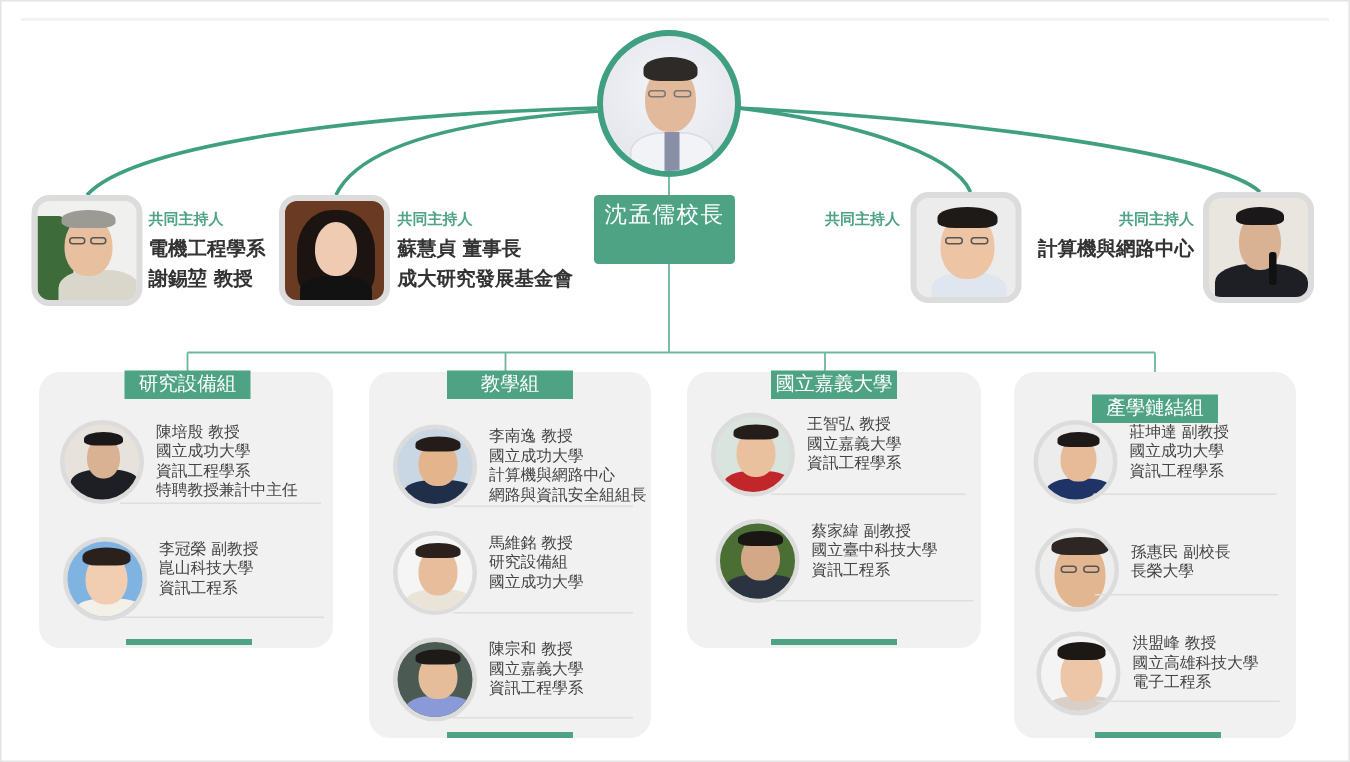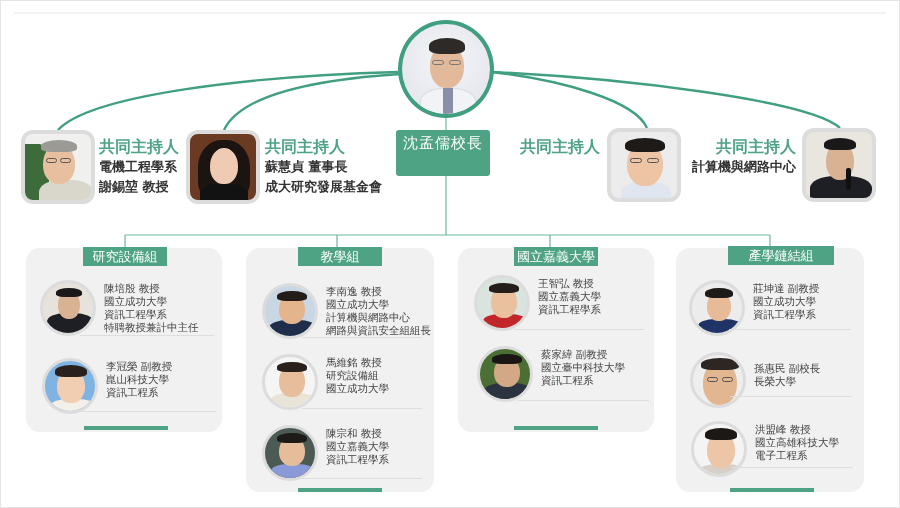--- a/index.html
+++ b/index.html
@@ -9,21 +9,21 @@
   .topline { position: absolute; left: 14px; top: 12px; width: 872px; height: 2px; background: #f2f2f2; }
   svg.connectors { position: absolute; left: 0; top: 0; width: 900px; height: 508px; }
 
   
   .leader-photo { position: absolute; left: 398px; top: 20px; width: 96px; height: 98px; border-radius: 50%; border: 4px solid #3f9f80; background: radial-gradient(circle at 50% 40%, #f4f5f8 0%, #e6e8ee 70%); overflow: hidden; }
   .leader-label { position: absolute; left: 396px; top: 130px; width: 94px; height: 46px; background: #4ea385; border-radius: 3px; color: #fff; font-size: 15px; line-height: 20px; text-align: center; padding-top: 3px; letter-spacing: 1px; }
 
   
   .cohost-photo { position: absolute; width: 74px; height: 74px; border-radius: 12px; border: 4px solid #dcdcdc; overflow: hidden; background: #e8e8e8; }
   .cohost-text { position: absolute; font-size: 13px; line-height: 20px; font-weight: bold; color: #333; }
-  .cohost-text .role { color: #4ea385; font-size: 16px; }
+  .cohost-text .role { color: #4ea385; font-size: 10px; }
   .right { text-align: right; }
 
   
   .group { position: absolute; background: #f1f1f1; border-radius: 14px; }
   .group-title { position: absolute; height: 19px; background: #4ea385; color: #fff; font-size: 13px; line-height: 19px; text-align: center; }
   .group-footbar { position: absolute; height: 4px; background: #4ea385; }
   .member { position: absolute; }
   .member-photo { position: absolute; left: 0; top: 0; width: 56px; height: 56px; border-radius: 50%; border: 3px solid #dcdcdc; overflow: hidden; background: #e0e0e0; }
   .member-text { position: absolute; left: 64px; top: 2px; font-size: 10.5px; line-height: 13px; color: #444; white-space: nowrap; }
   .member-line { position: absolute; left: 40px; height: 1px; background: #dedede; }
@@ -217,21 +217,21 @@
   <div class="member-text">
     <div>蔡家緯  副教授</div>
     <div>國立臺中科技大學</div>
     <div>資訊工程系</div>
   </div>
   <div class="member-line" style="top:54px;width:132px;"></div>
 </div>
 <div class="group-footbar" style="left:514px;top:426px;width:84px;"></div>
 
 <div class="group" style="left:676px;top:248px;width:188px;height:244px;"></div>
-<div class="group-title" style="left:728px;top:246px;width:106px;">產學鏈結組</div>
+<div class="group-title" style="left:728px;top:263px;width:84px;">產學鏈結組</div>
 <div class="member" style="left:689px;top:280px;">
   <div class="member-photo" style="background:#ececec;">
     <div class="body" style="left:6px;top:36px;width:44px;height:18px;background:#1f3366;"></div>
     <div class="face" style="left:15px;top:8px;width:24px;height:30px;background:#e7bb98;"></div>
     <div class="hair" style="left:13px;top:5px;width:28px;height:10px;background:#1e1a18;"></div>
   </div>
   <div class="member-text">
     <div>莊坤達  副教授</div>
     <div>國立成功大學</div>
     <div>資訊工程學系</div>

